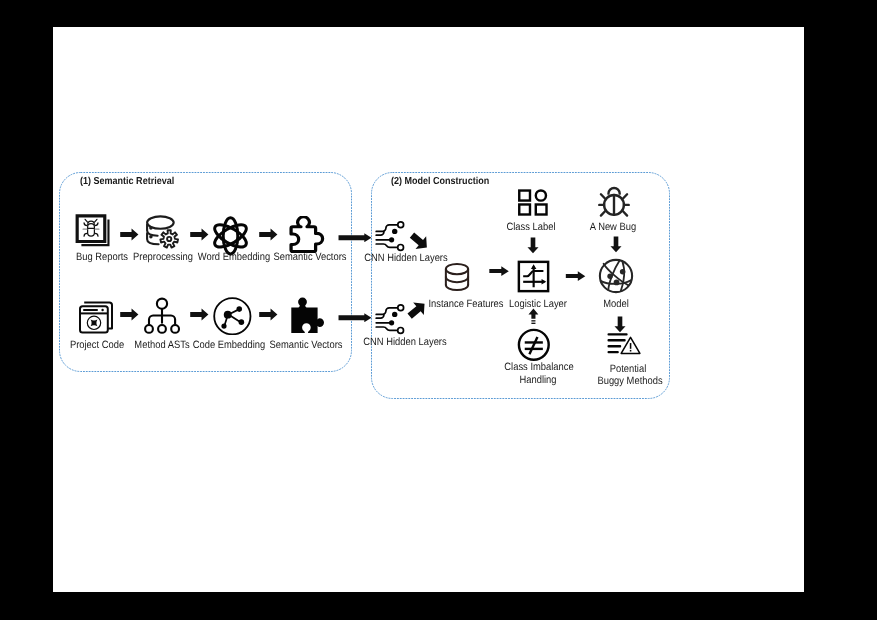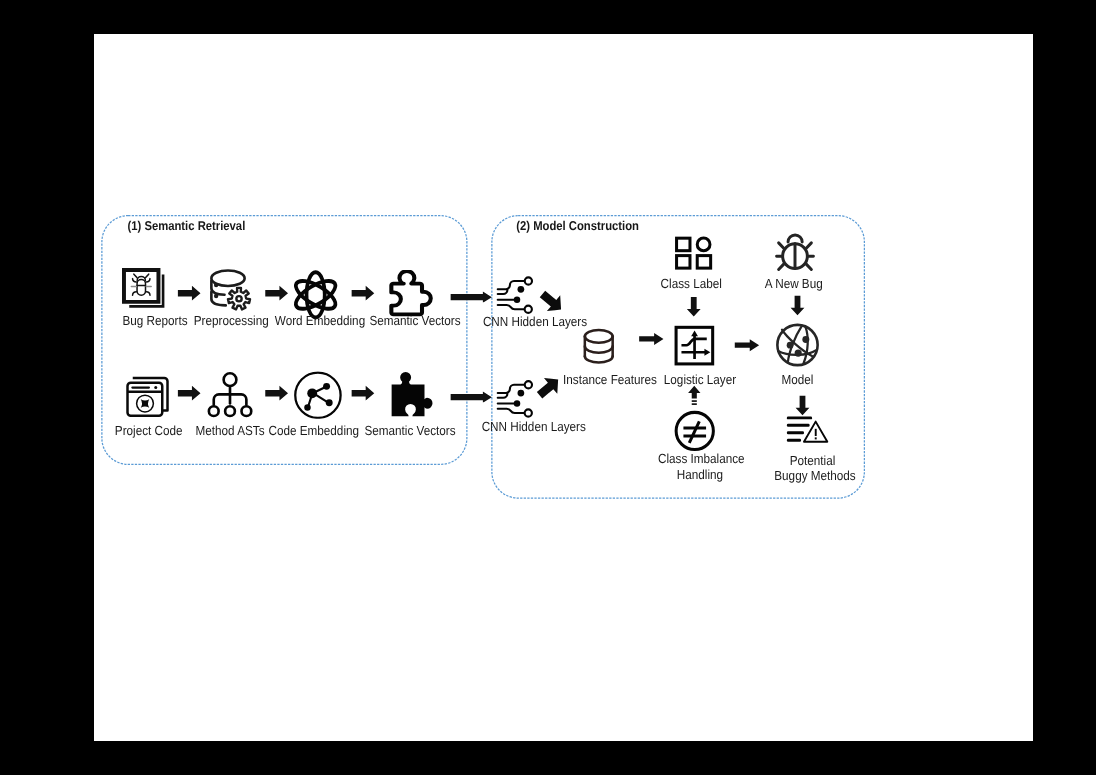--- a/index.html
+++ b/index.html
@@ -1,19 +1,19 @@
 <!DOCTYPE html>
 <html><head>
 <meta charset="utf-8">
 <style>
   html,body{margin:0;padding:0;}
   body{width:877px;height:620px;background:#000;overflow:hidden;
        font-family:"Liberation Sans", sans-serif;
        -webkit-font-smoothing:antialiased;text-rendering:geometricPrecision;}
-  #page{position:absolute;left:75px;top:27px;width:751px;height:565px;background:#fff;
+  #page{position:absolute;left:53px;top:27px;width:751px;height:565px;background:#fff;
         will-change:transform;}
   .panel{position:absolute;}
   .panel svg{position:absolute;left:0;top:0;overflow:visible;}
   .ptitle{position:absolute;font-weight:bold;font-size:10.2px;color:#171717;white-space:nowrap;
           transform:scaleX(0.885);transform-origin:left center;}
   .lbl{position:absolute;font-size:10.6px;color:#1a1a1a;text-align:center;white-space:nowrap;
        line-height:12.6px;transform:scaleX(0.885);transform-origin:center center;}
   .ic{position:absolute;}
 </style>
 </head>

